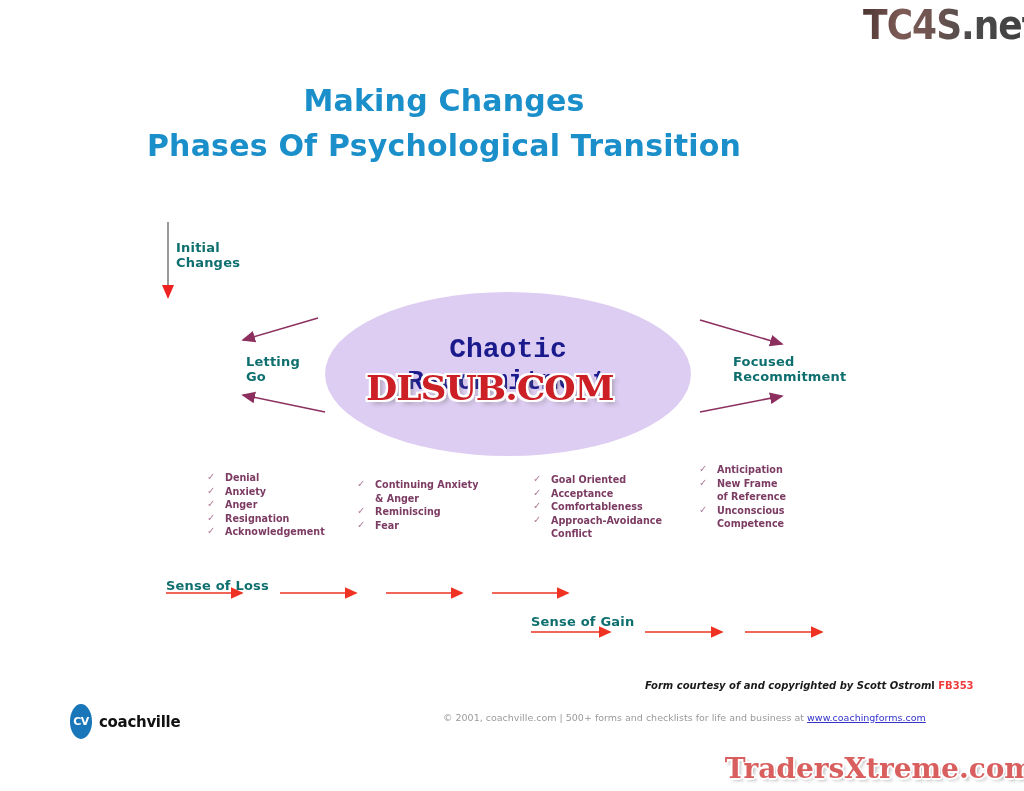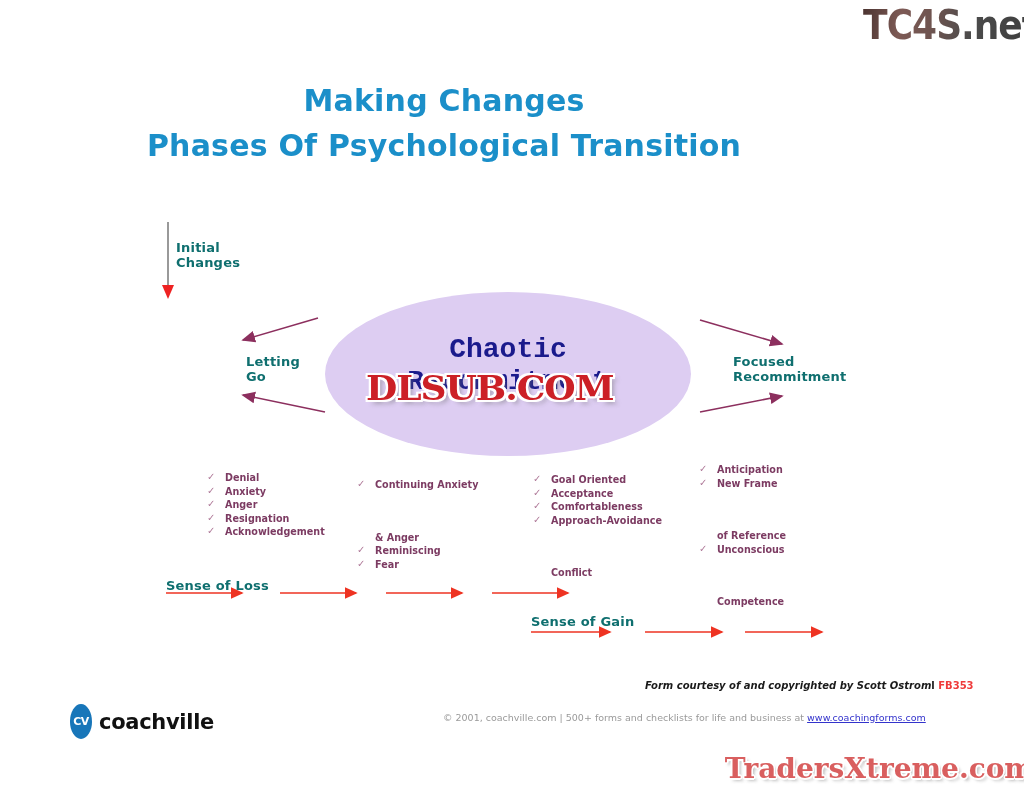--- a/index.html
+++ b/index.html
@@ -168,21 +168,20 @@
     position: absolute;
     left: 0;
     top: -1px;
     color: #b07b9a;
     font-size: 10px;
     font-weight: normal;
   }
   .check-item .sub {
     display: block;
     padding-left: 0px;
-    margin-top: 39px;
   }
 
   #col1 { left: 207px; top: 471px; }
   #col2 { left: 357px; top: 478px; }
   #col3 { left: 533px; top: 473px; }
   #col4 { left: 699px; top: 463px; }
 
   
   #credit {
     position: absolute;
@@ -237,21 +236,21 @@
     font-weight: bold;
     font-size: 11px;
     display: flex;
     align-items: center;
     justify-content: center;
     letter-spacing: -0.5px;
   }
   #logo .wordmark {
     font-family: "DejaVu Sans", sans-serif;
     font-weight: bold;
-    font-size: 21px;
+    font-size: 15px;
     color: #111111;
     letter-spacing: -0.3px;
   }
 </style>
 </head>
 <body>
 
 <div id="page">
 
   <div id="wm-tc4s">TC4S.net</div>

